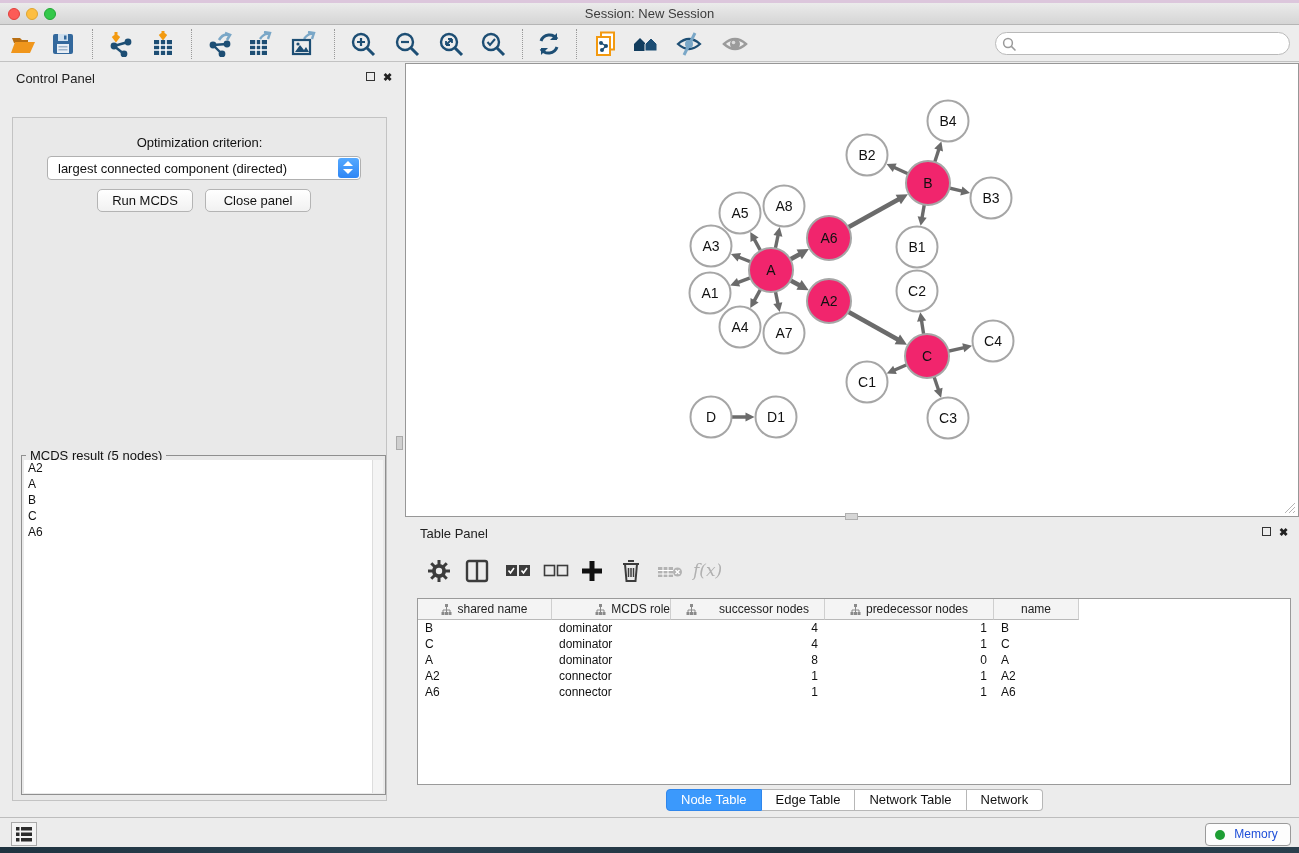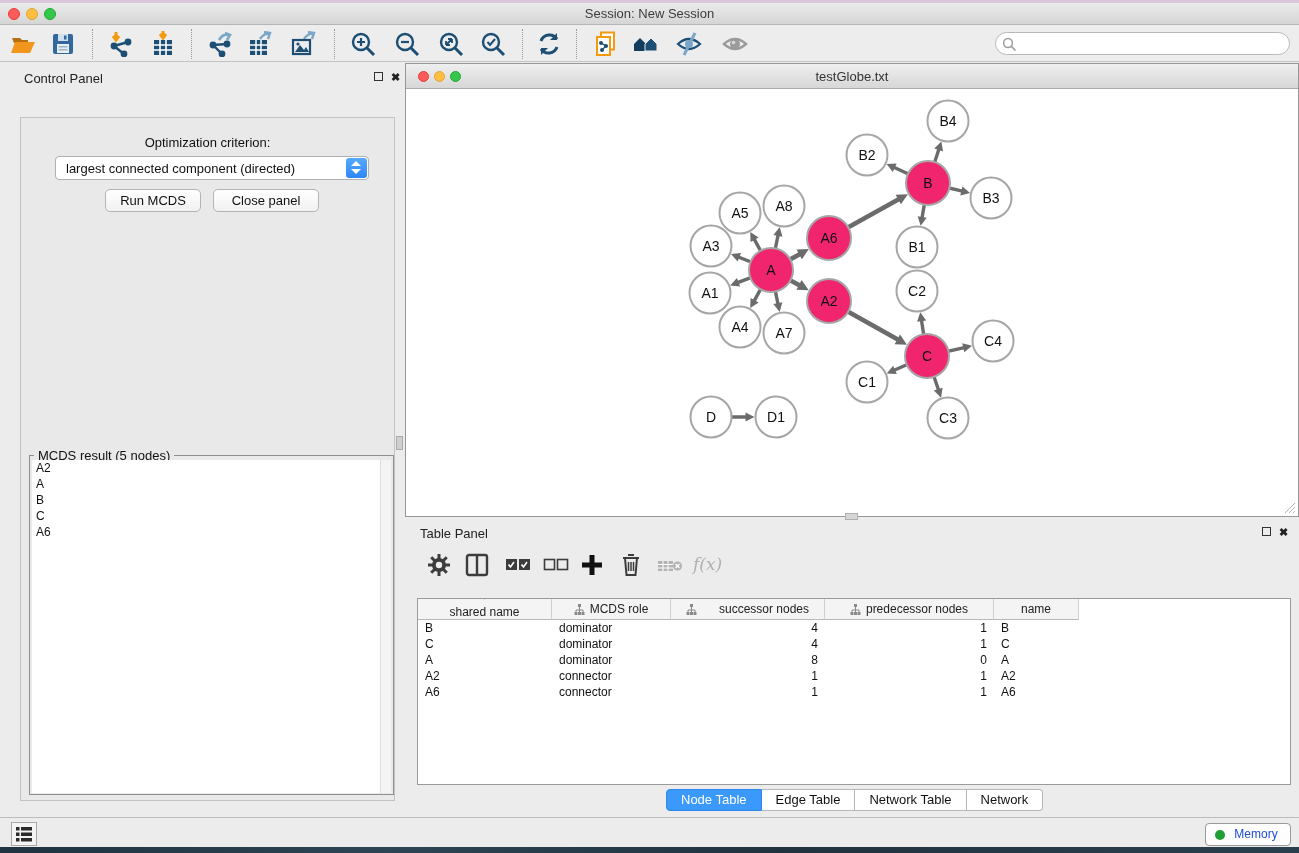--- a/index.html
+++ b/index.html
@@ -22,21 +22,21 @@
     border-bottom:1px solid #c2c2c2; }
   .tbicon { top:6px; width:26px; height:26px; cursor:pointer; }
   .tbsep { top:4px; width:0; height:30px; border-left:1px dotted #999; }
   #search-box { left:995px; top:7px; width:295px; height:23px; background:#fff;
     border:1px solid #b9b9b9; border-radius:12px; }
   #search-box svg { position:absolute; left:6px; top:4px; }
   #search-box input { position:absolute; left:24px; top:1px; width:260px; height:19px;
     border:none; outline:none; font-size:12px; background:transparent; }
 
   
-  #control-panel { left:12px; top:62px; width:390px; height:755px; }
+  #control-panel { left:4px; top:62px; width:390px; height:755px; }
   #cp-title { left:12px; top:9px; font-size:13px; color:#222; }
   .panel-btn { top:10px; width:11px; height:11px; font-size:11px; line-height:11px;
     color:#222; text-align:center; cursor:pointer; }
   .float-glyph { width:9px; height:9px; border:1.5px solid #333; display:inline-block; }
   #cp-tabs { left:78px; top:33px; height:22px; display:flex; }
   .seg-tab { height:22px; line-height:20px; font-size:13px; padding:0 14px;
     background:#fff; border:1px solid #b7b7b7; border-left:none; color:#111;
     cursor:pointer; white-space:nowrap; }
   .seg-tab:first-child { border-left:1px solid #b7b7b7; border-radius:4px 0 0 4px; }
   .seg-tab:last-child { border-radius:0 4px 4px 0; }
@@ -76,21 +76,21 @@
   #graph-svg { left:0; top:25px; }
   #splitter-left { left:396px; top:436px; width:7px; height:14px; background:#cfcfcf;
     border:1px solid #aaa; }
   #splitter-bottom { left:845px; top:513px; width:13px; height:7px; background:#d6d6d6;
     border:1px solid #b0b0b0; }
   #nw-grip { right:2px; bottom:2px; width:12px; height:12px; }
 
   
   #table-panel { left:405px; top:517px; width:894px; height:300px; }
   #tp-title { left:15px; top:9px; font-size:13px; color:#222; }
-  #tp-toolbar { left:12px; top:29px; width:870px; height:40px; }
+  #tp-toolbar { left:12px; top:35px; width:870px; height:40px; }
   .tpicon { top:7px; cursor:pointer; }
   #fx-label { font-family:"DejaVu Serif", serif; font-style:italic; font-size:17px; color:#b0b0b0; }
   #node-table { left:12px; top:81px; width:874px; height:187px; background:#fff;
     border:1px solid #9a9a9a; overflow:hidden; }
   #nt-header { position:absolute; left:0; top:0; height:21px; display:flex; }
   .hcell { height:21px; background:#f4f4f4; border-right:1px solid #cfcfcf;
     border-bottom:1px solid #b9b9b9; display:flex; align-items:center;
     justify-content:center; font-size:12px; color:#222; gap:5px; cursor:pointer; }
   #nt-body { position:absolute; left:0; top:21px; }
   .trow { display:flex; height:16px; cursor:pointer; }
@@ -256,26 +256,20 @@
           <div>B</div>
           <div>C</div>
           <div>A6</div>
         </div>
       <div id="mcds-scroll"></div>
     </div>
   </div>
 </div>
 
 <div class="abs" id="network-window">
-  <div class="abs" id="nw-titlebar">
-    <div class="abs tl red small" style="left:12px"></div>
-    <div class="abs tl yellow small" style="left:28px"></div>
-    <div class="abs tl green small" style="left:44px"></div>
-    <div class="title">testGlobe.txt</div>
-  </div>
   <svg class="abs" id="graph-svg" width="892" height="427" viewBox="406 89 892 427">
       <line x1="771" y1="270" x2="738.3900623811151" y2="256.95602495244606" stroke="#6B6B6B" stroke-width="3.4"></line>
       <polygon points="730.9622488540331,253.98489954161323 741.0269361832293,253.05642285072798 737.6101419607714,261.59840840687235" fill="#6B6B6B"></polygon>
       <line x1="771" y1="270" x2="754.0942724338445" y2="238.9152751202948" stroke="#6B6B6B" stroke-width="3.4"></line>
       <polygon points="750.2720968585646,231.8874039012318 758.6130703317157,237.59600806689176 750.5310184297933,241.9915099784636" fill="#6B6B6B"></polygon>
       <line x1="771" y1="270" x2="778.1277322334419" y2="234.9096259276706" stroke="#6B6B6B" stroke-width="3.4"></line>
       <polygon points="779.7202116277628,227.06972737101415 782.4366139792293,236.80528889898713 773.4207306390743,234.97393759551815" fill="#6B6B6B"></polygon>
       <line x1="771" y1="270" x2="800.1059364271158" y2="253.94155231607405" stroke="#6B6B6B" stroke-width="4.6"></line>
       <polygon points="808.8617132673837,249.1107788869607 801.8872841291013,259.24030692113274 796.5734333570767,249.60895239683802" fill="#6B6B6B"></polygon>
       <line x1="771" y1="270" x2="737.603069948617" y2="282.5922851013412" stroke="#6B6B6B" stroke-width="3.4"></line>
@@ -399,31 +393,31 @@
       <rect x="1" y="2" width="15" height="10" fill="#b3b3b3"></rect>
       <path d="M1 5.5 h15 M1 9 h15 M6 2 v10 M11 2 v10" stroke="#fff" stroke-width="1"></path>
       <circle cx="20.5" cy="7" r="4.5" fill="#b3b3b3"></circle>
       <path d="M18.5 5 l4 4 M22.5 5 l-4 4" stroke="#fff" stroke-width="1.4"></path>
     </svg>
     <span class="abs" style="left:276px; top:8px" id="fx-label">f(x)</span>
   </div>
 
   <div class="abs" id="node-table">
     <div id="nt-header">
-        <div class="hcell" style="width: 134px; flex-direction: column;">
+        <div class="hcell" style="width: 134px;">
           <svg width="11" height="11" viewBox="0 0 11 11">
             <rect x="4" y="0" width="3" height="3" fill="#8a8a8a"></rect>
             <path d="M5.5 3 v3 M2 6 v2 M5.5 6 v2 M9 6 v2 M2 6 h7" stroke="#8a8a8a" stroke-width="1" fill="none"></path>
             <rect x="0.5" y="8" width="3" height="3" fill="#8a8a8a"></rect>
             <rect x="4" y="8" width="3" height="3" fill="#8a8a8a"></rect>
             <rect x="7.5" y="8" width="3" height="3" fill="#8a8a8a"></rect>
           </svg>
           <span>shared name</span>
         </div>
-        <div class="hcell" style="width: 119px;">
+        <div class="hcell" style="width: 119px; justify-content: flex-end;">
           <svg width="11" height="11" viewBox="0 0 11 11">
             <rect x="4" y="0" width="3" height="3" fill="#8a8a8a"></rect>
             <path d="M5.5 3 v3 M2 6 v2 M5.5 6 v2 M9 6 v2 M2 6 h7" stroke="#8a8a8a" stroke-width="1" fill="none"></path>
             <rect x="0.5" y="8" width="3" height="3" fill="#8a8a8a"></rect>
             <rect x="4" y="8" width="3" height="3" fill="#8a8a8a"></rect>
             <rect x="7.5" y="8" width="3" height="3" fill="#8a8a8a"></rect>
           </svg>
           <span>MCDS role</span>
         </div>
         <div class="hcell" style="width: 154px; gap: 22px;">

